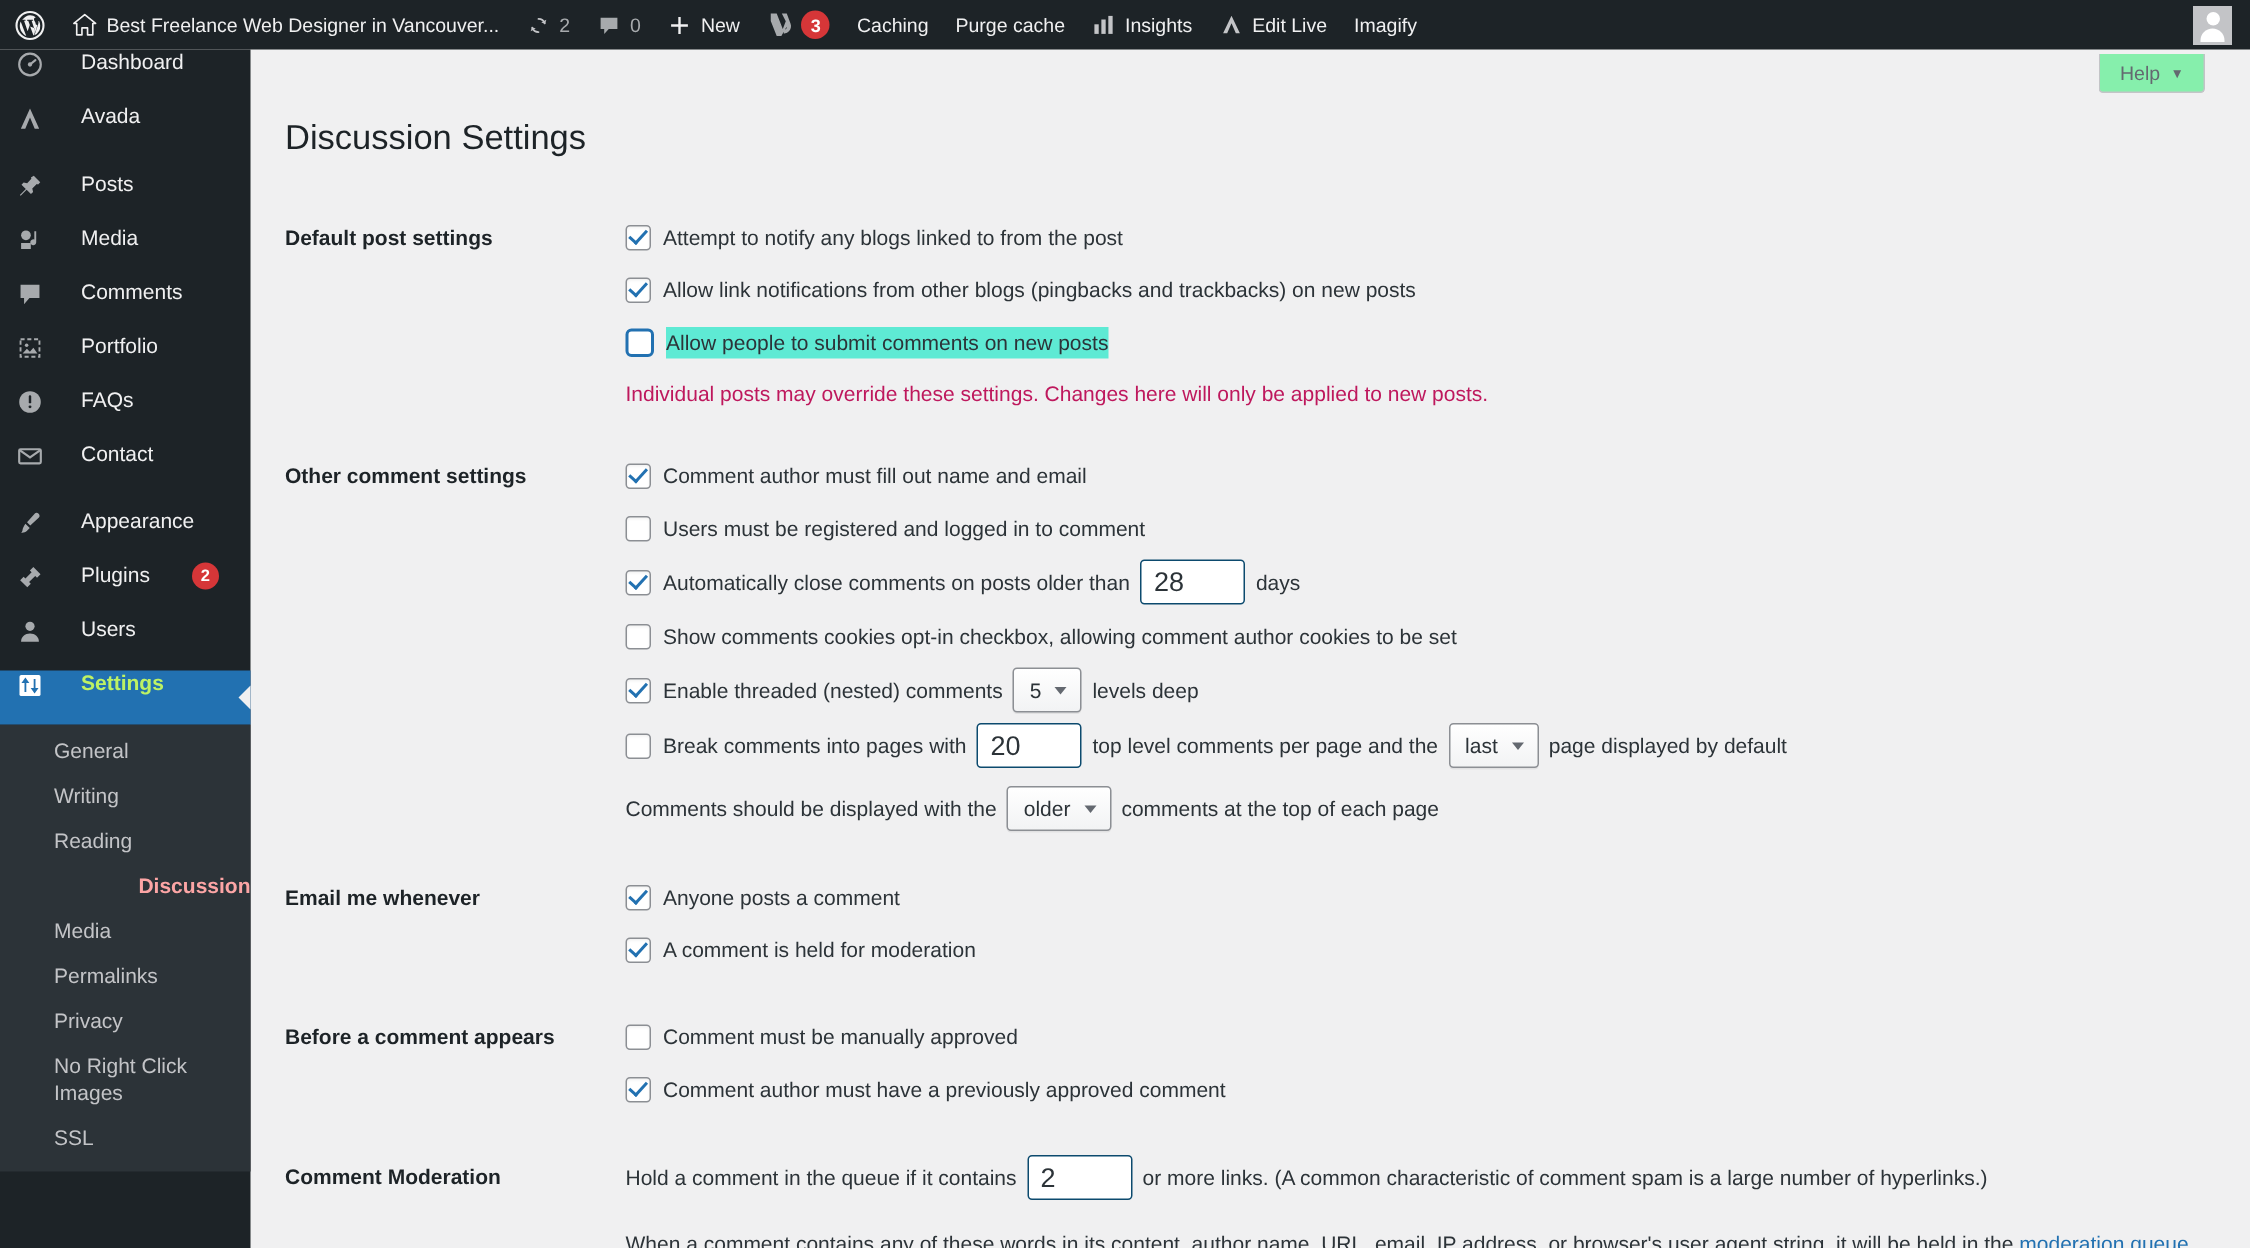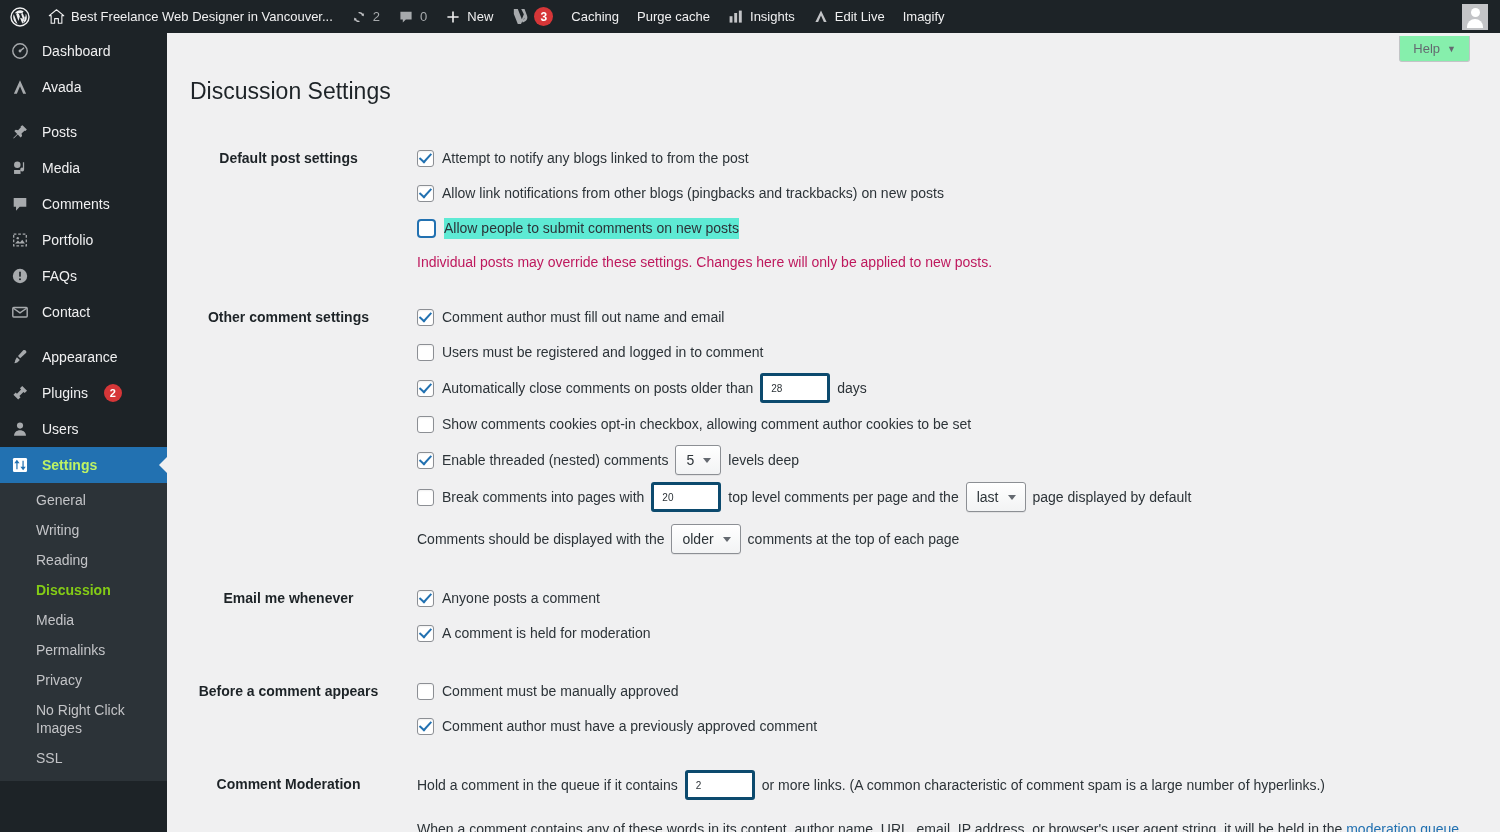--- a/index.html
+++ b/index.html
@@ -58,24 +58,24 @@
   svg.abicon { display:block; }
 
   
   #adminmenu {
     position: absolute; top: 33px; left: 0;
     width: 167px; height: 799px;
     background: #1d2327;
     z-index: 40;
   }
   .menu-item {
-    display: flex; align-items: center;
+    display: flex; 
     height: 36px;
     padding-left: 10px;
-    gap: 12px;
+    gap: 24px;
     color: #f0f0f1;
     font-size: 14px;
     cursor: pointer;
     position: relative;
   }
   .menu-item .mi-icon {
     width: 20px; height: 20px;
     display: flex; align-items: center; justify-content: center;
     color: #a7aaad;
     flex: 0 0 20px;
@@ -104,21 +104,21 @@
   }
   .submenu { background: #2c3338; padding: 2px 0 8px 0; }
   .submenu-item {
     display: block;
     padding: 6px 0 6px 36px;
     font-size: 14px;
     color: #c3c4c7;
     cursor: pointer;
     line-height: 18px;
   }
-  .submenu-item.current { color: #84cc16; font-weight: 700; }
+  .submenu-item.current { color: #fca5a5; font-weight: 700; text-align: right; }
 
   
   #wpbody {
     position: absolute; top: 33px; left: 167px;
     width: 1333px; height: 799px;
     background: #f0f0f1;
     overflow: hidden;
   }
   #help-btn {
     position: absolute; right: 30px; top: 3px;
@@ -144,21 +144,20 @@
 
   .form-table { position: absolute; left: 0; top: 96px; width: 1333px; }
   .row { display: flex; align-items: flex-start; }
   .th {
     width: 230px;
     flex: 0 0 230px;
     padding: 20px 10px 20px 23px;
     font-size: 14px; font-weight: 700;
     color: #1d2327;
     line-height: 1.3;
-    text-align: center;
   }
   .td {
     flex: 1 1 auto;
     padding: 15px 10px 15px 20px;
     font-size: 14px;
     color: #2c3338;
     line-height: 1.5;
   }
 
   .cb-line {
@@ -200,24 +199,24 @@
   .cb-label.selected { background: #5eead4; }
 
   .desc {
     font-size: 14px; color: #be185d;
     margin-top: 10px;
     line-height: 1.5;
   }
 
   input.num {
     height: 30px;
-    border: 3px solid #0c4a6e;
+    border: 1px solid #0c4a6e;
     border-radius: 3px;
     background: #fff;
-    font-size: 10px;
+    font-size: 18px;
     color: #2c3338;
     padding: 0 8px;
     font-family: "Liberation Sans", sans-serif;
     box-shadow: 0 0 0 transparent;
     margin: 0 7px;
     outline: none;
   }
   input.num.w-small { width: 70px; }
   input.num.w-med { width: 70px; }
 

